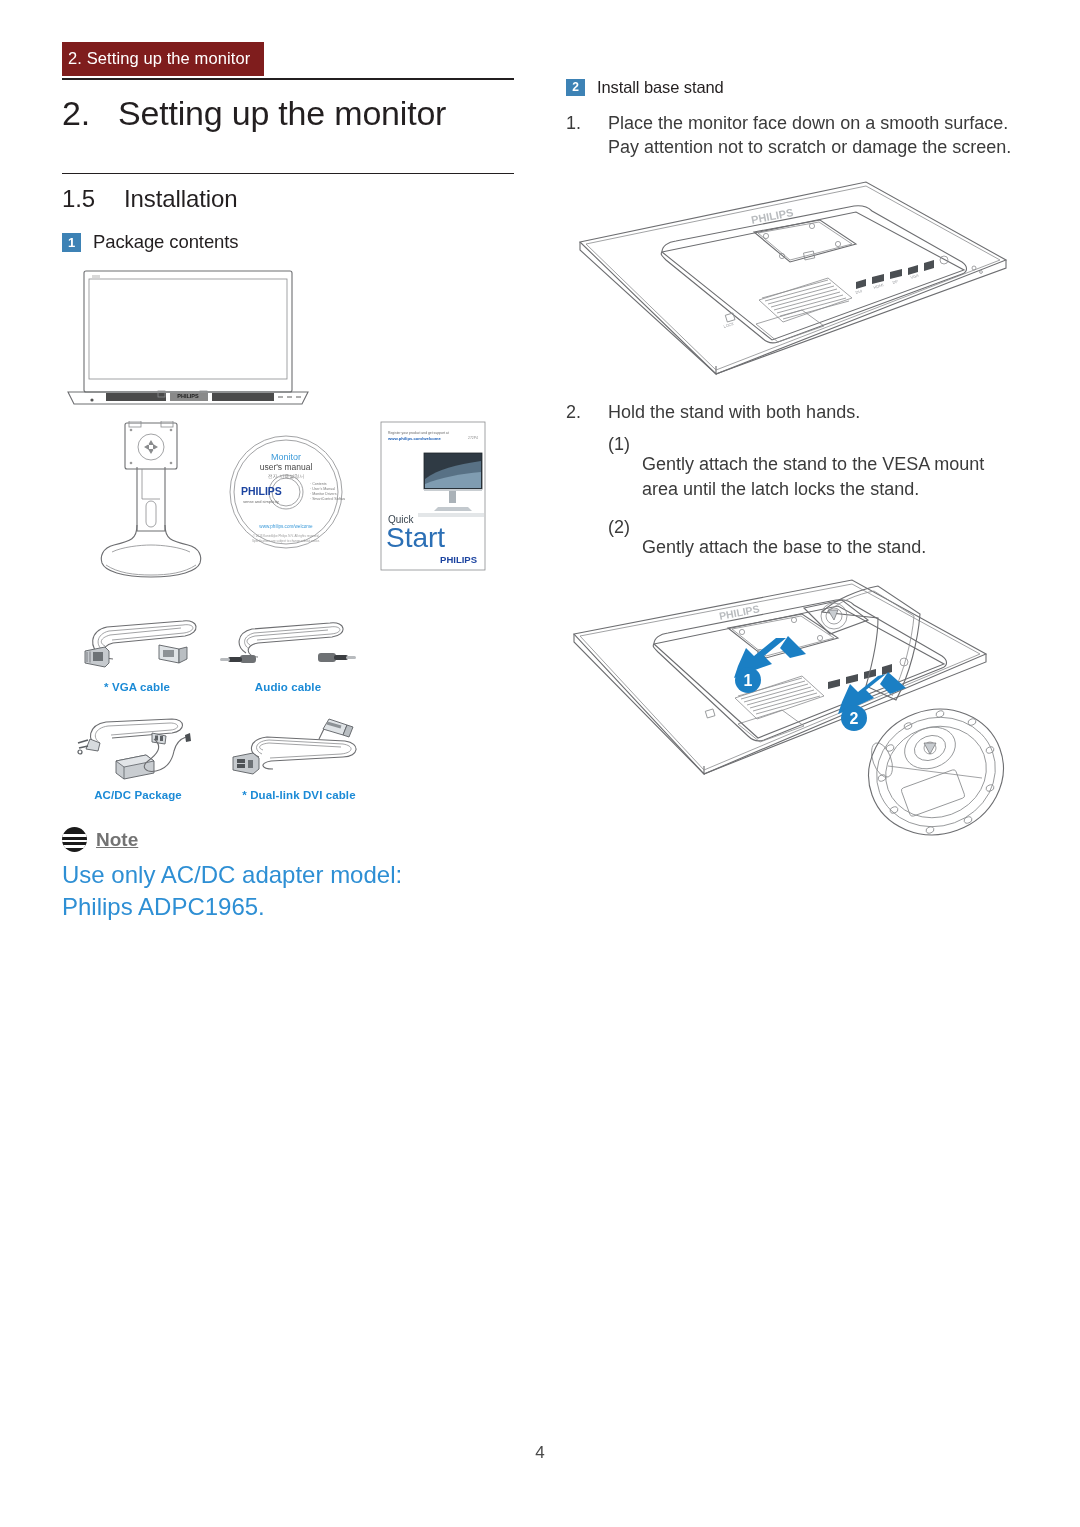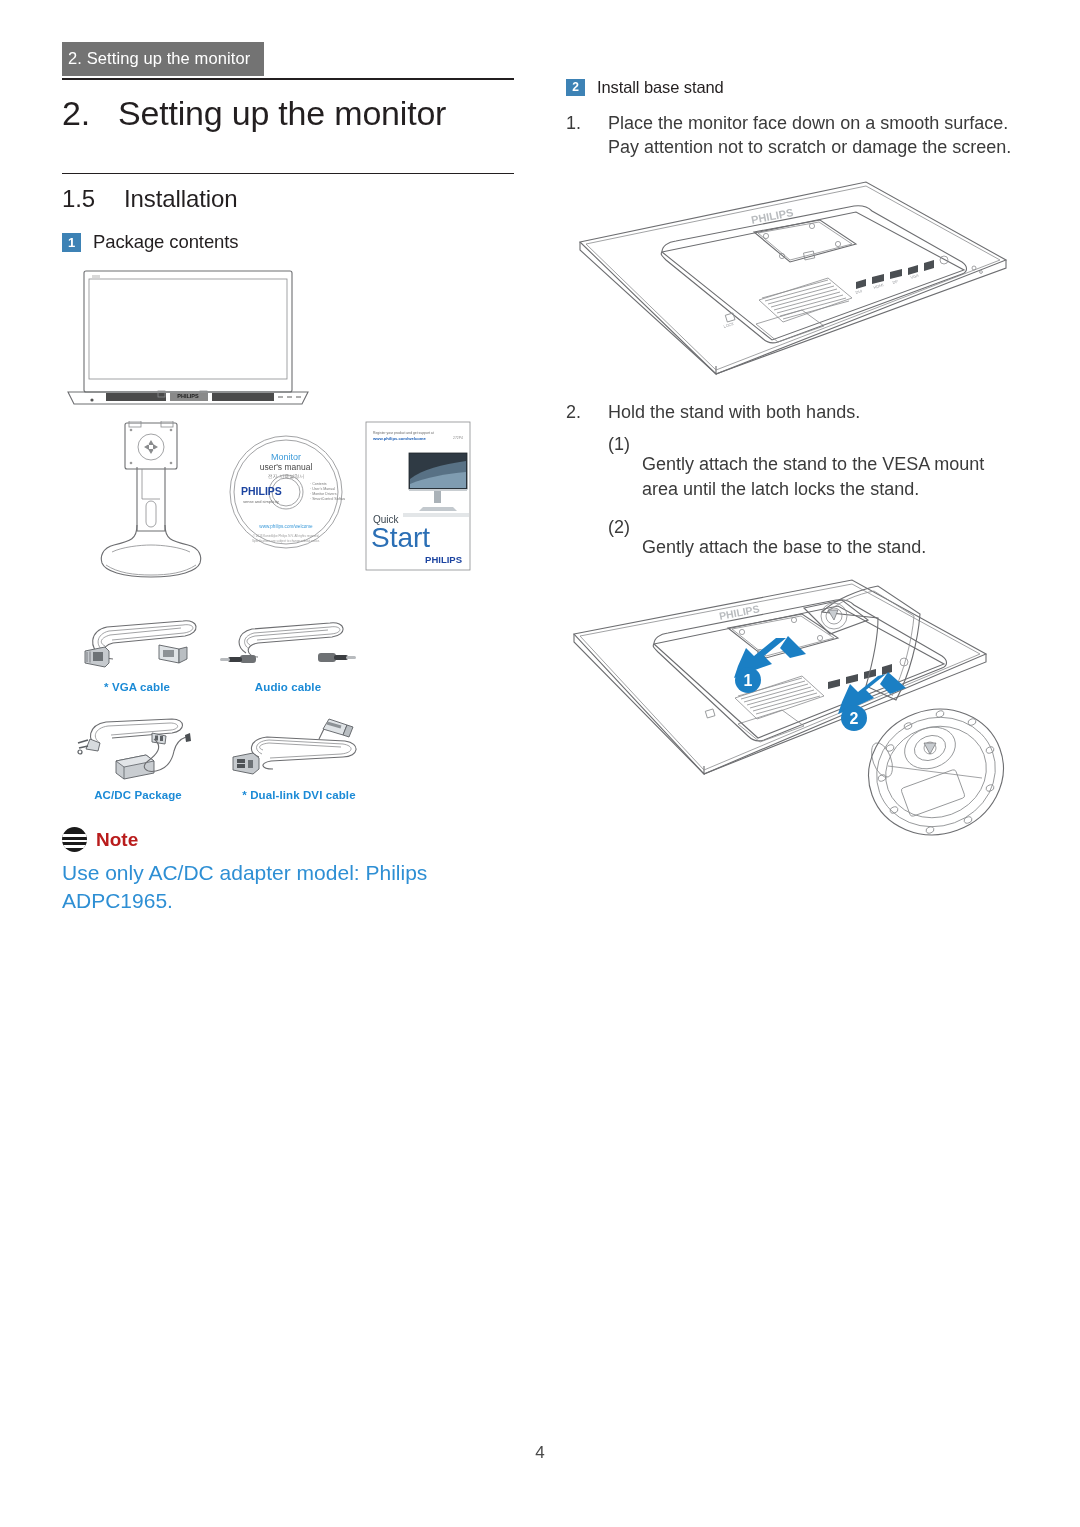--- a/index.html
+++ b/index.html
@@ -19,21 +19,21 @@
   .page {
     position: absolute;
     inset: 0;
   }
 
   
   .breadcrumb {
     position: absolute;
     left: 62px;
     top: 42px;
-    background: #737373;
+    background: #7f1d1d;
     color: #ffffff;
     font-size: 16.5px;
     line-height: 1;
     padding: 8px 14px 9px 6px;
     letter-spacing: .1px;
     white-space: nowrap;
   }
 
   
   .col-left {
@@ -167,27 +167,28 @@
     position: absolute;
     left: 0; right: 0;
     height: 2.5px;
     background: #ffffff;
     display: block;
   }
   .note-icon i:nth-child(1) { top: 7px; }
   .note-icon i:nth-child(2) { top: 12.5px; }
   .note-icon i:nth-child(3) { top: 18px; }
   .note-title {
-    color: #b91c1c;
+    color: #737373;
     font-size: 19px;
     font-weight: bold;
+    text-decoration: underline;
   }
   .note-body {
     color: #2e8fd4;
-    font-size: 21px;
+    font-size: 24px;
     line-height: 1.33;
     margin-top: 7px;
     width: 380px;
   }
 
   .page-number {
     position: absolute;
     left: 0; right: 0;
     top: 1443px;
     text-align: center;
@@ -288,21 +289,21 @@
             <text x="83" y="67">· SmartControl Software</text>
           </g>
           <text x="59" y="95" font-size="4.6" text-anchor="middle" fill="#3b9ad9" font-family="'Liberation Sans',sans-serif">www.philips.com/welcome</text>
           <g fill="#9a9a9a" font-size="3" font-family="'Liberation Sans',sans-serif" text-anchor="middle">
             <text x="59" y="104">© 2013 Koninklijke Philips N.V. All rights reserved.</text>
             <text x="59" y="108.5">Specifications are subject to change without notice.</text>
           </g>
         </svg>
       </div>
 
-      <div style="position:absolute;left:303px;top:0;">
+      <div style="position:absolute;left:318px;top:0;">
         <svg width="108" height="152" viewBox="0 0 108 152">
           <rect x="1" y="1" width="104" height="148" class="ink-thin" fill="#ffffff"></rect>
           <text x="8" y="13" font-size="3.4" fill="#6b6b6b" font-family="'Liberation Sans',sans-serif">Register your product and get support at</text>
           <text x="8" y="18.5" font-size="4.2" fill="#1c5fb8" font-family="'Liberation Sans',sans-serif" font-weight="bold">www.philips.com/welcome</text>
           <text x="88" y="18" font-size="3.4" fill="#8a8a8a" font-family="'Liberation Sans',sans-serif">272P4</text>
 
           <g>
             <rect x="44" y="32" width="58" height="36" fill="#2f3a44" stroke="#1f262c" stroke-width=".8"></rect>
             <path d="M45 58 C 58 48 76 44 101 40 L101 67 L45 67 Z" fill="#5f7b90" opacity=".85"></path>
             <path d="M45 63 C 62 56 80 53 101 51 L101 67 L45 67 Z" fill="#8aa7bc" opacity=".8"></path>

